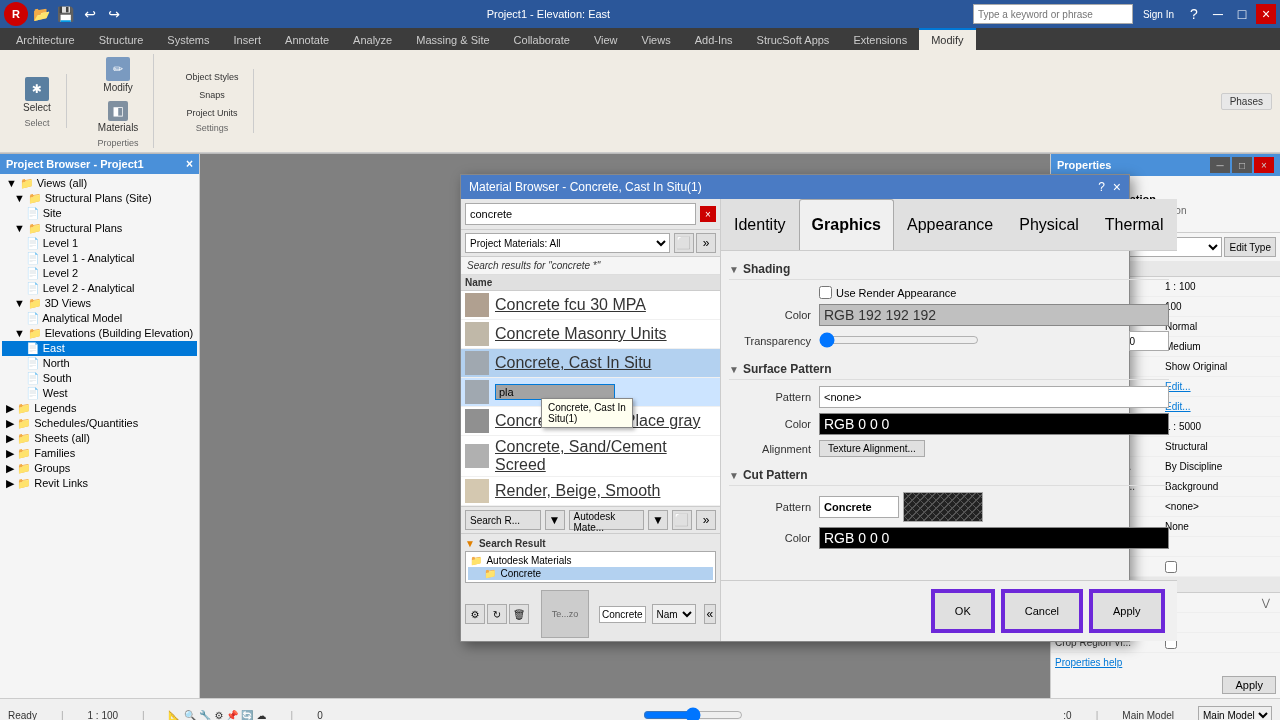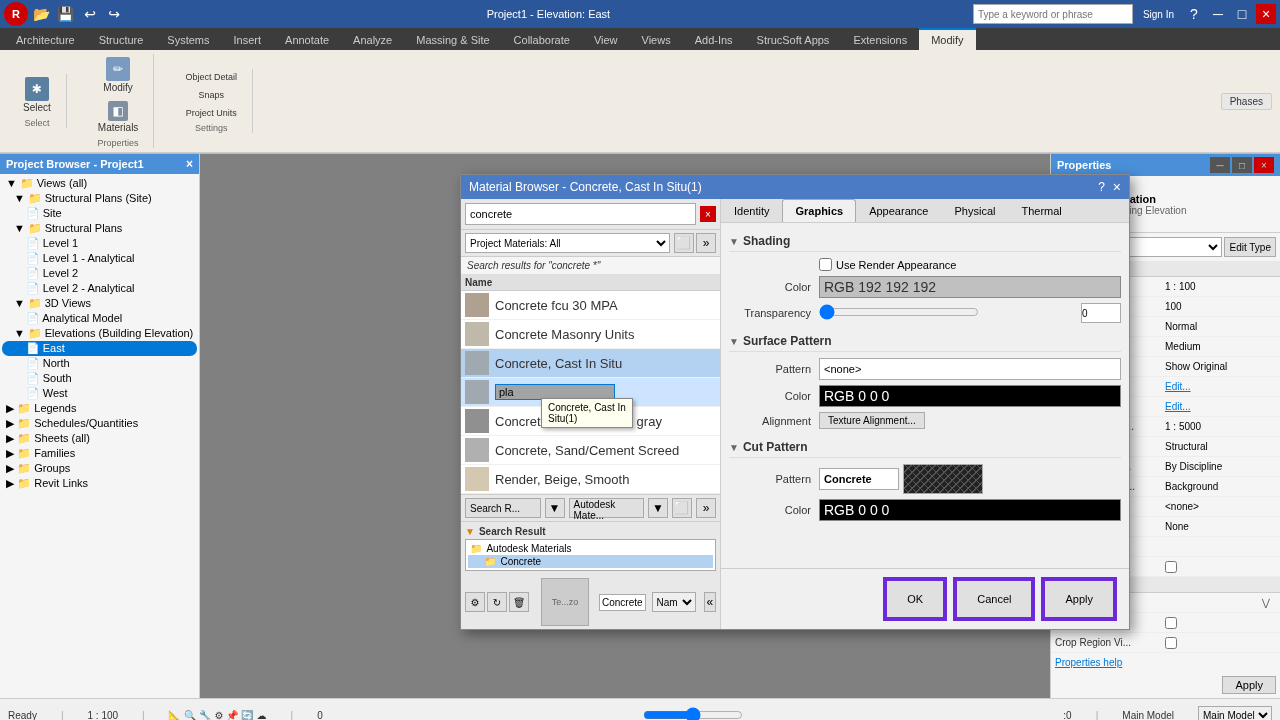--- a/index.html
+++ b/index.html
@@ -20,21 +20,21 @@
 
     
     .main-layout { display: flex; height: calc(720px - 40px - 28px - 80px - 28px); }
 
     
     .project-browser { width: 200px; background: #f5f5f5; border-right: 1px solid #ccc; display: flex; flex-direction: column; }
     .panel-header { background: #4a90d9; color: white; padding: 3px 6px; font-size: 11px; font-weight: bold; display: flex; justify-content: space-between; align-items: center; }
     .panel-header-x { cursor: pointer; color: white; font-size: 12px; }
     .tree-view { flex: 1; overflow-y: auto; padding: 2px; }
     .tree-item { padding: 1px 4px; cursor: pointer; white-space: nowrap; font-size: 11px; }
-    .tree-item.selected { background: #0078d7; color: white; border-radius: 7px; }
+    .tree-item.selected { background: #0078d7; color: white; }
     .tree-indent { padding-left: 12px; }
     .tree-indent2 { padding-left: 24px; }
 
     
     .center-area { flex: 1; background: #808080; position: relative; display: flex; align-items: center; justify-content: center; }
 
     
     .properties-panel { width: 230px; background: #f5f5f5; border-left: 1px solid #ccc; display: flex; flex-direction: column; overflow: hidden; }
     .properties-content { flex: 1; overflow-y: auto; padding: 0; }
     .prop-row { display: flex; align-items: center; padding: 2px 4px; border-bottom: 1px solid #eee; min-height: 20px; }
@@ -68,21 +68,21 @@
     .mat-filter-select { height: 20px; font-size: 10px; border: 1px solid #aaa; background: white; flex: 1; }
     .mat-filter-btns { display: flex; gap: 2px; }
     .mat-filter-btn { width: 20px; height: 20px; background: #e0e0e0; border: 1px solid #aaa; cursor: pointer; font-size: 12px; display: flex; align-items: center; justify-content: center; }
     .search-results-label { padding: 3px 6px; font-size: 10px; color: #333; background: #f5f5f5; border-bottom: 1px solid #ddd; font-style: italic; }
     .mat-list-header { display: flex; padding: 2px 4px; background: #e0e0e0; border-bottom: 1px solid #ccc; }
     .mat-list-col { font-size: 10px; font-weight: bold; color: #333; flex: 1; }
     .mat-list { flex: 1; overflow-y: auto; background: white; }
     .mat-item { display: flex; align-items: center; padding: 2px 4px; cursor: pointer; border-bottom: 1px solid #f0f0f0; min-height: 28px; }
     .mat-item.selected { background: #b3d1f0; }
     .mat-thumb { width: 24px; height: 24px; background: #888; margin-right: 6px; flex-shrink: 0; }
-    .mat-name { font-size: 13px; color: #333; }
+    .mat-name { font-size: 16px; color: #333; text-decoration: underline; }
 
     
     .tooltip { position: absolute; background: #fffff0; border: 1px solid #888; padding: 3px 6px; font-size: 10px; z-index: 100; pointer-events: none; box-shadow: 2px 2px 4px rgba(0,0,0,0.3); }
 
     
     .mat-bottom { background: #e8e8e8; border-top: 1px solid #ccc; }
     .mat-bottom-row1 { display: flex; align-items: center; padding: 3px 4px; gap: 4px; border-bottom: 1px solid #ccc; }
     .mat-bottom-select { height: 20px; font-size: 10px; border: 1px solid #aaa; background: white; flex: 1; }
     .mat-bottom-row2 { padding: 4px; }
     .mat-bottom-label { font-size: 10px; font-weight: bold; color: #333; margin-bottom: 2px; display: flex; align-items: center; gap: 4px; }
@@ -90,21 +90,21 @@
     .mat-bottom-tree-item { display: flex; align-items: center; padding: 1px 2px; cursor: pointer; }
     .mat-bottom-tree-item.selected { background: #b3d1f0; }
     .mat-bottom-actions { display: flex; align-items: center; padding: 3px 4px; justify-content: space-between; }
     .mat-bottom-icon-btn { width: 20px; height: 20px; background: #e0e0e0; border: 1px solid #aaa; cursor: pointer; font-size: 10px; }
     .mat-bottom-thumb-area { width: 48px; height: 48px; background: #ccc; border: 1px solid #aaa; margin: 0 4px; display: flex; align-items: center; justify-content: center; }
     .mat-name-area { background: white; border: 1px solid #aaa; padding: 2px; font-size: 10px; flex: 1; margin: 0 2px; }
 
     
     .dialog-right { flex: 1; display: flex; flex-direction: column; }
     .mat-tabs { display: flex; background: #e0e0e0; border-bottom: 1px solid #ccc; }
-    .mat-tab { padding: 5px 12px; font-size: 11px; cursor: pointer; border: 1px solid transparent; border-bottom: none; }
+    .mat-tab { padding: 16px 12px; font-size: 16px; cursor: pointer; border: 1px solid transparent; border-bottom: none; }
     .mat-tab.active { background: #f0f0f0; border-color: #aaa #aaa transparent; border-radius: 3px 3px 0 0; font-weight: bold; }
     .mat-tab-content { flex: 1; padding: 8px; overflow-y: auto; }
 
     
     .section-header { display: flex; align-items: center; gap: 4px; padding: 3px 0; border-bottom: 1px solid #ddd; margin-bottom: 6px; cursor: pointer; }
     .section-chevron { color: #666; font-size: 10px; }
     .section-title { font-size: 12px; font-weight: bold; color: #333; }
     .form-row { display: flex; align-items: center; margin-bottom: 5px; }
     .form-label { width: 90px; font-size: 11px; color: #333; text-align: right; padding-right: 8px; }
     .form-control { flex: 1; }
@@ -197,21 +197,21 @@
         <span>Modify</span>
       </button>
       <button class="ribbon-btn">
         <div class="ribbon-icon" style="background:#8090a0;width:20px;height:20px;">◧</div>
         <span>Materials</span>
       </button>
       <span class="ribbon-group-label">Properties</span>
     </div>
     <div class="ribbon-group">
       <button class="ribbon-btn">
-          <span style="font-size:9px">Object Detail</span>
+          <span style="font-size:9px">Object Styles</span>
         </button>
       <button class="ribbon-btn">
           <span style="font-size:9px">Snaps</span>
         </button>
       <button class="ribbon-btn">
           <span style="font-size:9px">Project Units</span>
         </button>
       <span class="ribbon-group-label">Settings</span>
     </div>
     <div style="margin-left:auto;display:flex;gap:4px;align-items:center;">

